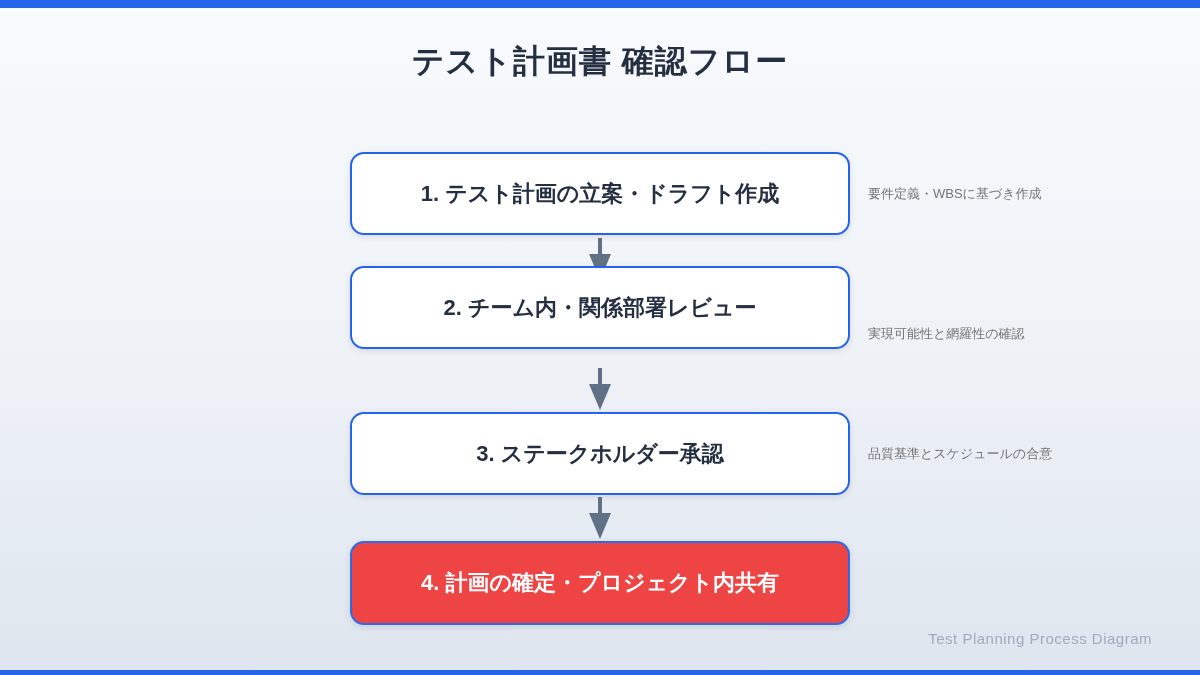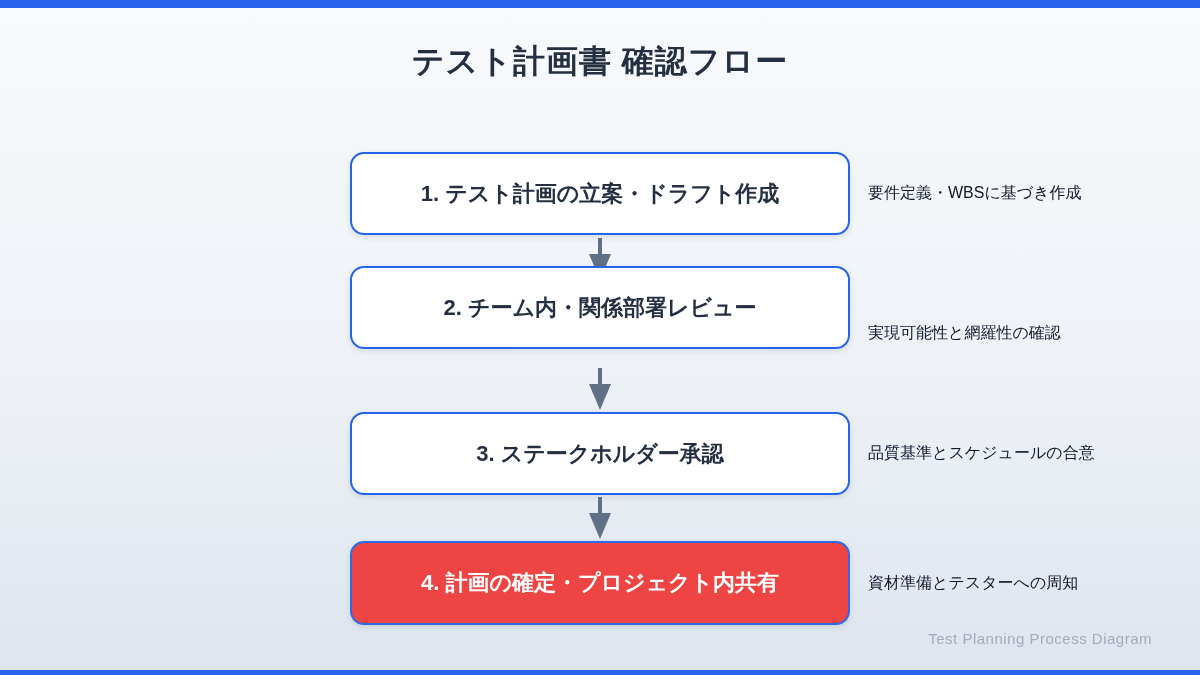--- a/index.html
+++ b/index.html
@@ -24,21 +24,21 @@
     display:flex;align-items:center;justify-content:center;
     font-size:22px;font-weight:700;color:#252f42;
     box-shadow:0 2px 6px rgba(30,41,59,0.12);
   }
   .step-box.filled{
     background:#ef4444;border-color:#2d6ae8;color:#ffffff;
   }
   .note{
     position:absolute;left:868px;width:320px;height:83px;
     display:flex;align-items:center;
-    font-size:16px;color:#0f172a;white-space:nowrap;
+    font-size:13px;color:#737373;white-space:nowrap;
   }
   .arrow{
     position:absolute;left:578px;width:44px;
     display:flex;flex-direction:column;align-items:center;
   }
   .arrow .stem{width:4px;height:16px;background:#607186;}
   .arrow .head{
     width:0;height:0;
     border-left:11px solid transparent;
     border-right:11px solid transparent;
@@ -76,19 +76,18 @@
 
   <div class="step-box" style="top:412px;">3. ステークホルダー承認</div>
   <div class="note" style="top:412px;">品質基準とスケジュールの合意</div>
 
   <div class="arrow" style="top:497px;">
     <div class="stem"></div>
     <div class="head"></div>
   </div>
 
   <div class="step-box filled" style="top:541px;height:84px;">4. 計画の確定・プロジェクト内共有</div>
-  <div class="note" style="top:541px;height:84px;">資材準備とテスターへの周知</div>
 
   <div class="footer">Test Planning Process Diagram</div>
 
   <div class="accent-bar bottom"></div>
 
 </div>
 
 </body></html>

